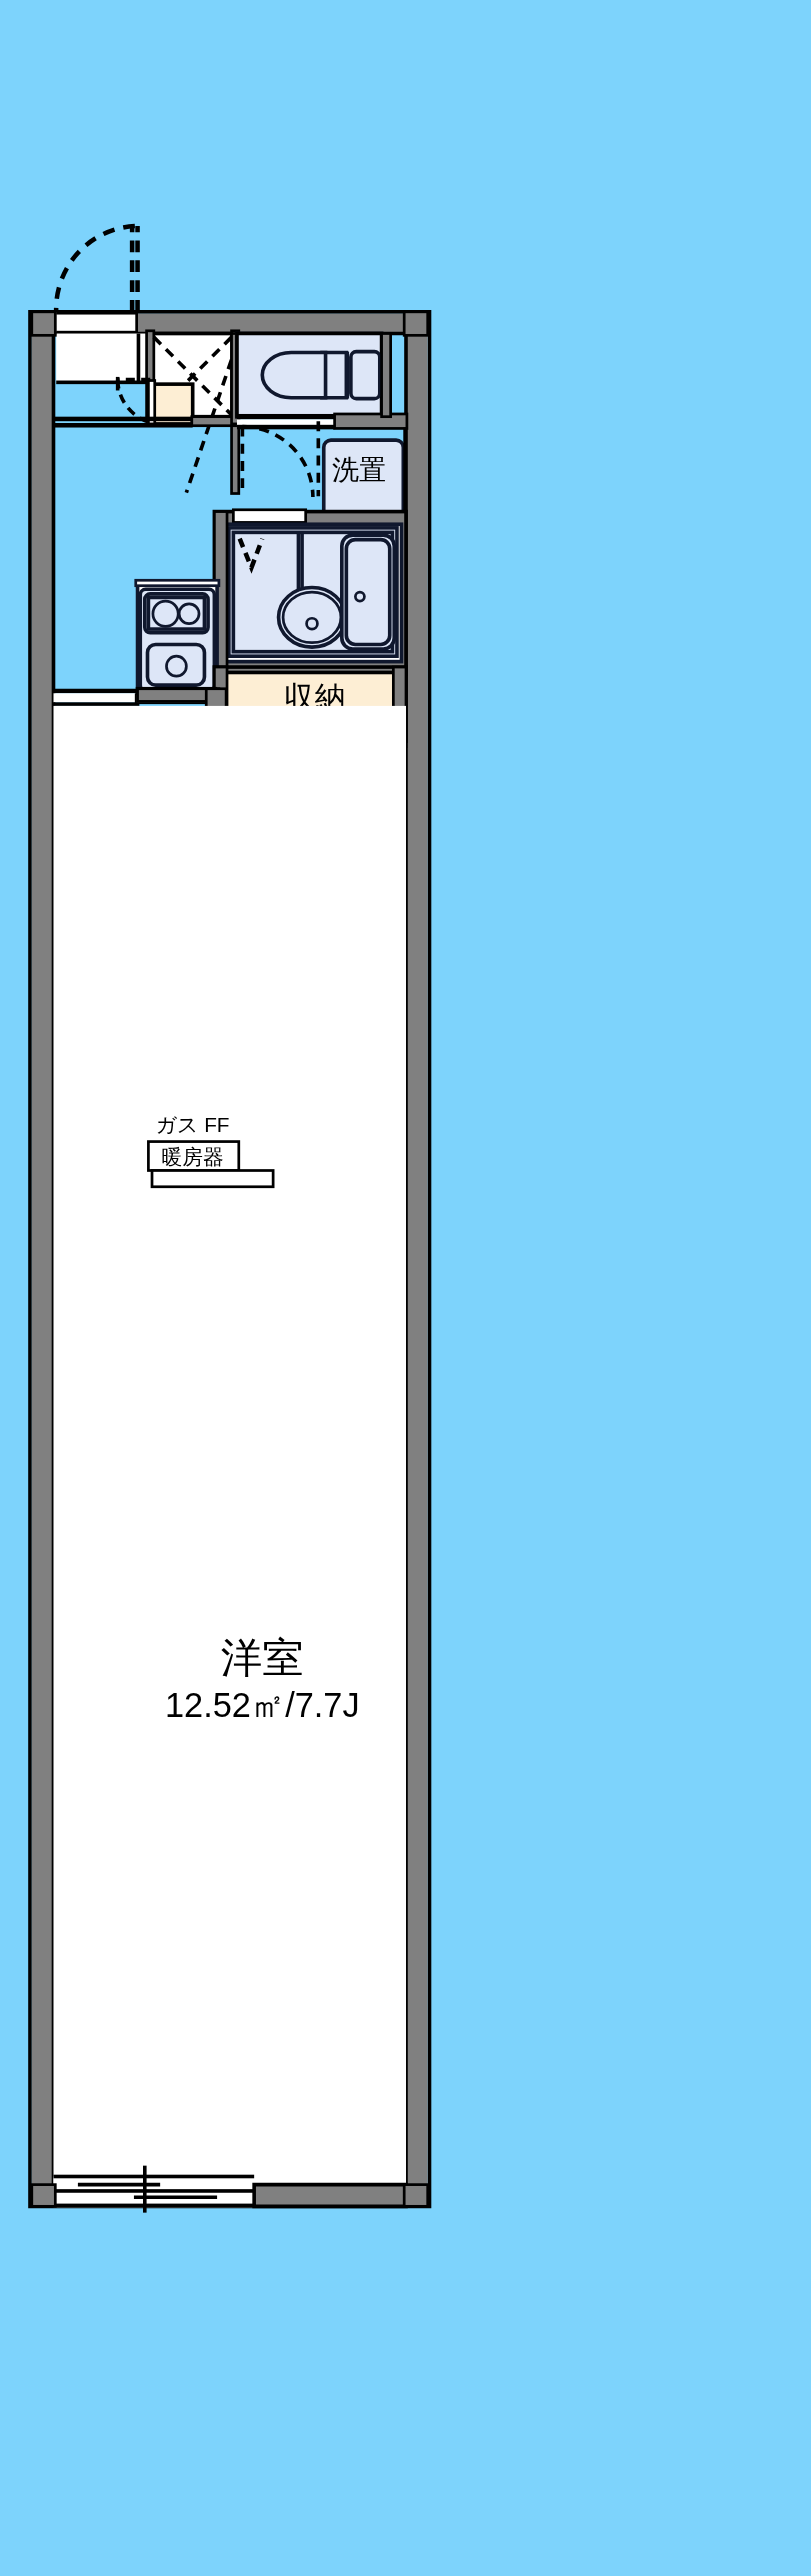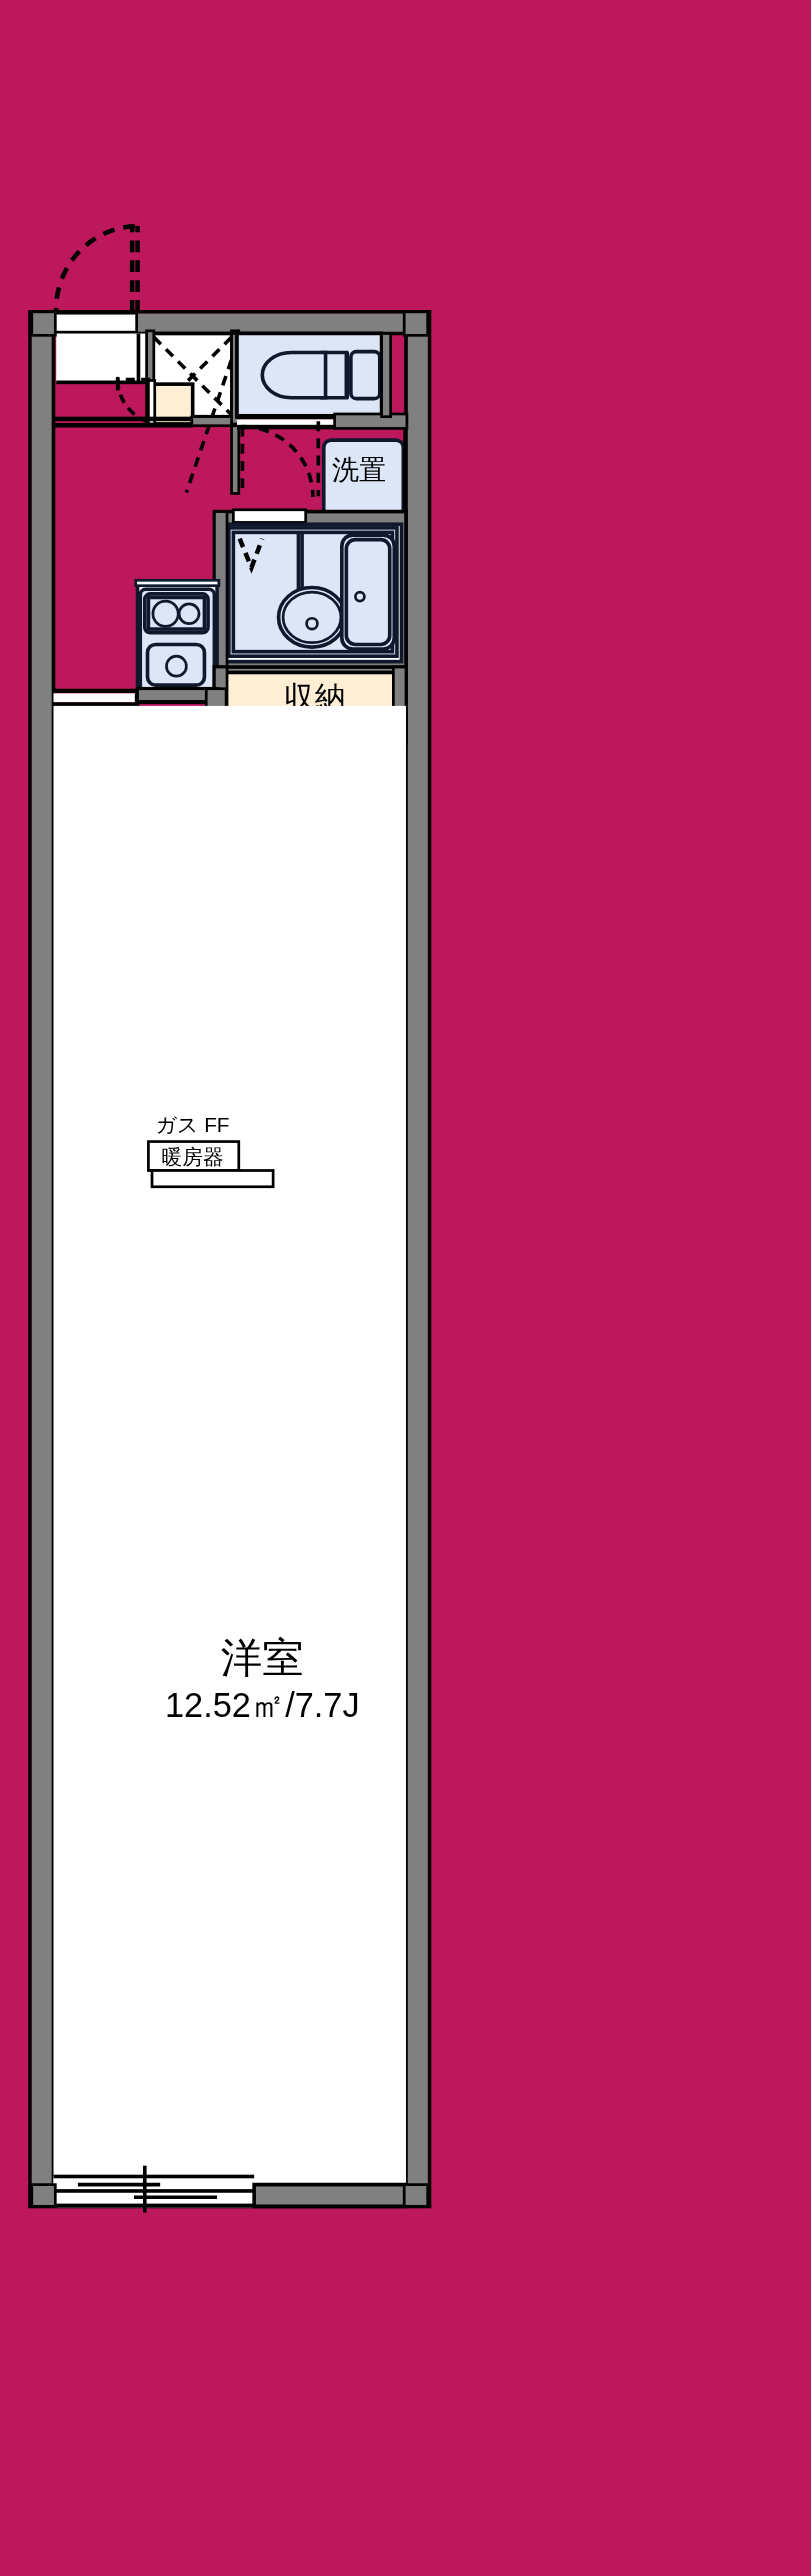--- a/index.html
+++ b/index.html
@@ -5,21 +5,21 @@
   html, body {
     margin: 0;
     padding: 0;
     background: #ffffff;
     font-family: "Liberation Sans", "DejaVu Sans", sans-serif;
   }
   #root {
     position: relative;
     width: 812px;
     height: 2576px;
-    background: #be185d;
+    background: #7dd3fc;
     overflow: hidden;
   }
   #plan-svg {
     position: absolute;
     top: 0;
     left: 0;
     width: 812px;
     height: 2576px;
   }
   .room-label {

